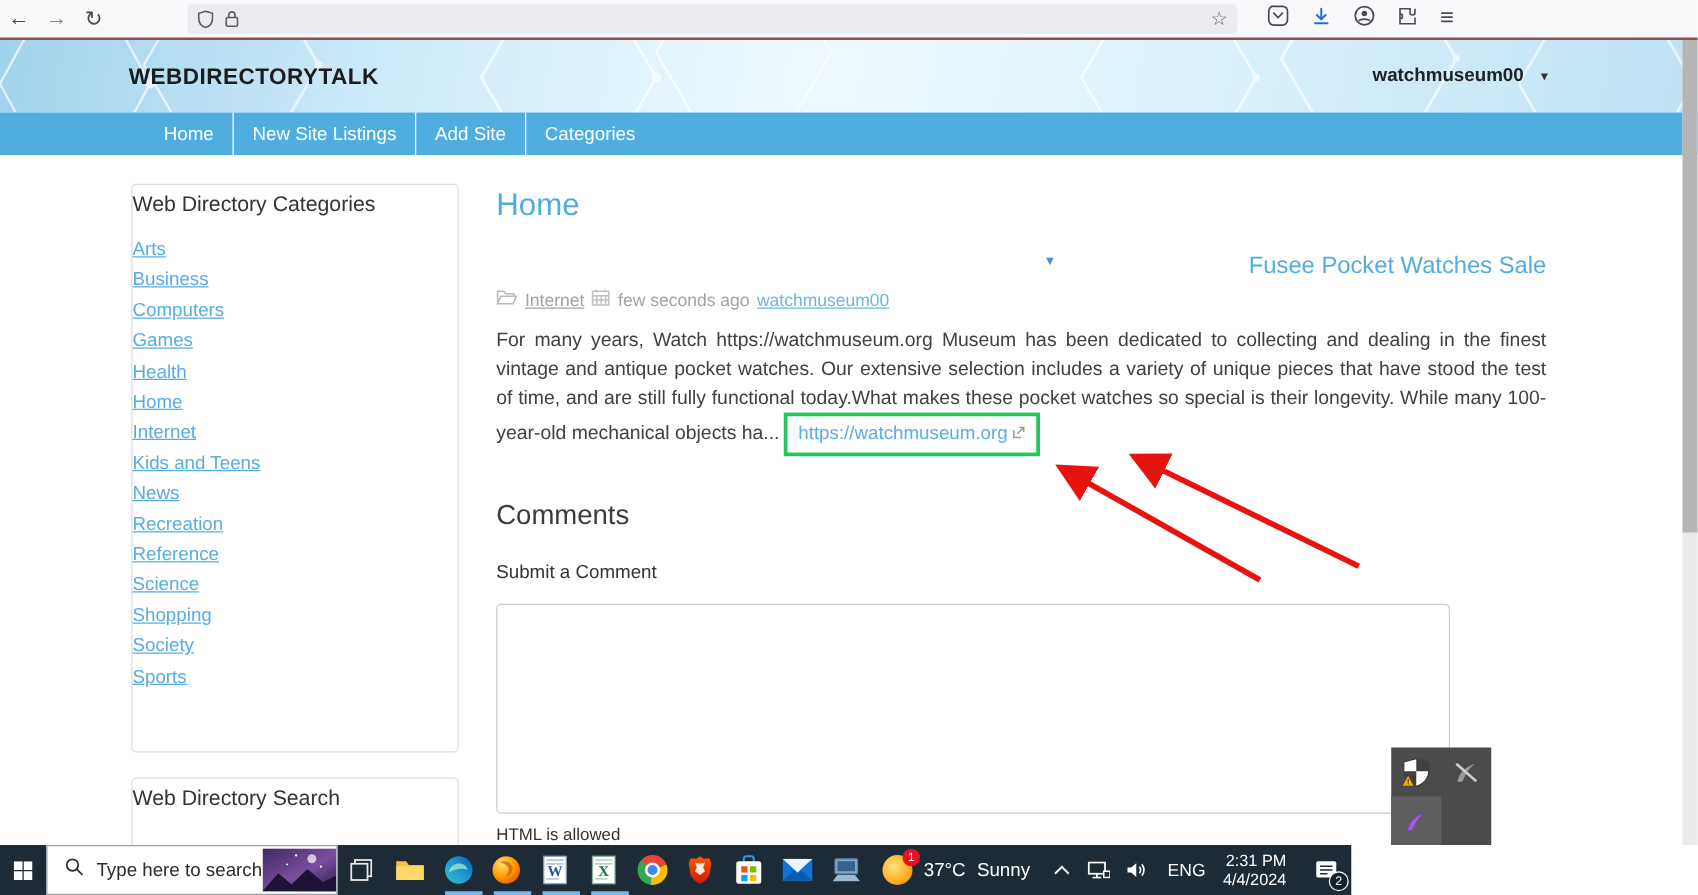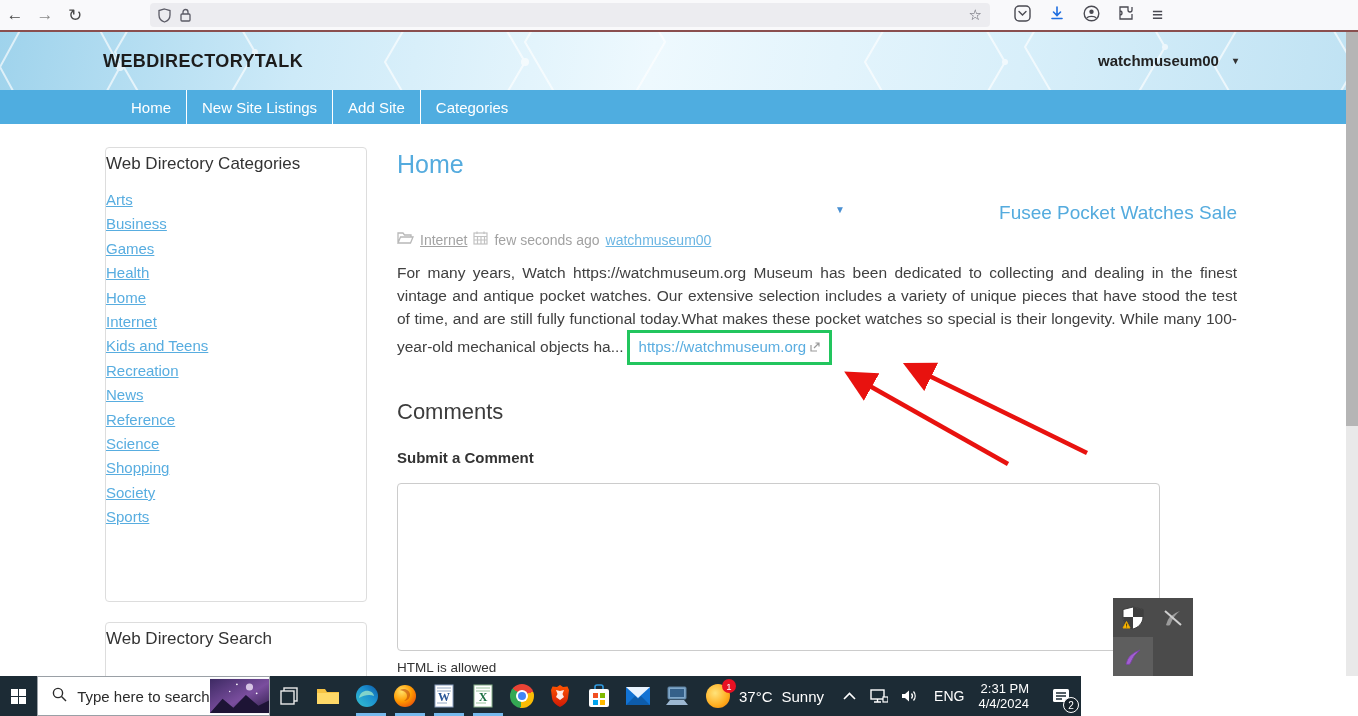--- a/index.html
+++ b/index.html
@@ -45,21 +45,21 @@
   #listing-title { margin-top:23px; font-size:19px; color:#54abde; cursor:pointer; }
   #meta { margin-top:7px; display:flex; align-items:center; gap:6px; font-size:14px; color:#a2a2a2; }
   #meta a.gray { color:#a2a2a2; text-decoration:underline; cursor:pointer; }
   #meta a.blue { color:#6cb6e3; text-decoration:underline; cursor:pointer; }
   #listing-caret { position:absolute; left:835px; top:80px; color:#4a90d2; font-size:10px; cursor:pointer; }
   #body-text { margin-top:13px; width:840px; font-size:15.5px; line-height:23px; color:#404040; text-align:justify; }
   #redbox { display:inline-block; border:3px solid #22c55e; padding:2px 9px 4px; margin-left:3px; white-space:nowrap; }
   #redbox a { color:#5aade0; text-decoration:none; font-size:15px; cursor:pointer; }
   .ext-ico { display:inline-block; margin-left:4px; }
   #comments-h { margin-top:34px; font-size:22px; font-weight:400; color:#3c3c3c; }
-  #submit-h { margin-top:24px; font-size:15px; font-weight:700; color:#333; }
+  #submit-h { margin-top:24px; font-size:15px; font-weight:400; color:#333; }
   #comment-ta { margin-top:17px; width:763px; height:168px; border:1px solid #ccc; border-radius:4px; resize:none; display:block; }
   #html-hint { margin-top:9px; font-size:13.5px; color:#333; }
 
   
   #arrows { position:absolute; top:0; left:0; width:1358px; height:552px; pointer-events:none; }
 
   
   #tray-popup { position:absolute; left:1113px; top:474px; width:80px; height:78px; background:#4b4b4b; display:grid; grid-template-columns:40px 40px; grid-template-rows:39px 39px; }
   #tray-popup .cell { display:flex; align-items:center; justify-content:center; cursor:pointer; }
   #tray-popup .cell.lit { background:#5e5e5e; }
@@ -179,27 +179,28 @@
   <div class="item">Categories</div>
 </div>
 
 <div id="content">
 
   <div class="card" id="cat-card">
     <h2>Web Directory Categories</h2>
     <ul>
       <li><a>Arts</a></li>
       <li><a>Business</a></li>
+      <li><a>Computers</a></li>
       <li><a>Games</a></li>
       <li><a>Health</a></li>
       <li><a>Home</a></li>
       <li><a>Internet</a></li>
       <li><a>Kids and Teens</a></li>
+      <li><a>News</a></li>
       <li><a>Recreation</a></li>
-      <li><a>News</a></li>
       <li><a>Reference</a></li>
       <li><a>Science</a></li>
       <li><a>Shopping</a></li>
       <li><a>Society</a></li>
       <li><a>Sports</a></li>
     </ul>
   </div>
 
   <div class="card" id="search-card">
     <h2>Web Directory Search</h2>

